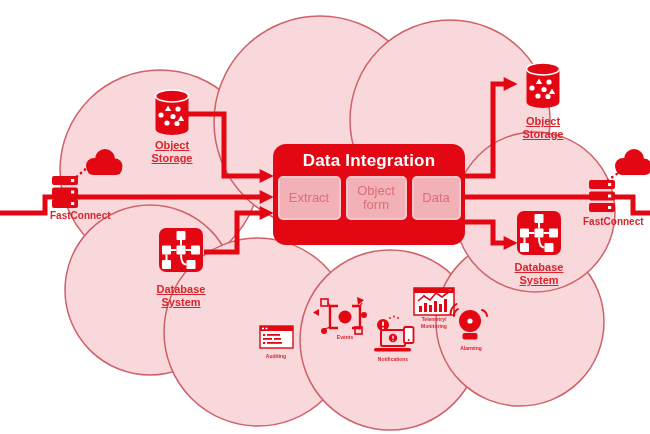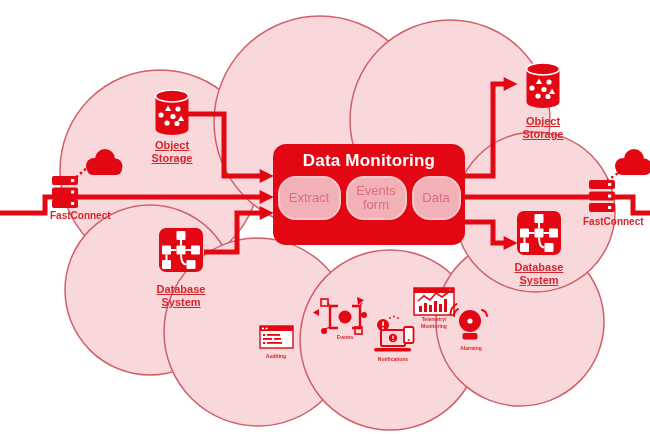--- a/index.html
+++ b/index.html
@@ -7,21 +7,21 @@
          font-family:"Liberation Sans",sans-serif;}
   #stage svg{position:absolute;left:0;top:0;}
   .lbl{position:absolute;font-weight:bold;font-size:11px;line-height:1.18;color:#d8252d;text-align:center;text-decoration:underline;}
   .fc{position:absolute;font-weight:bold;font-size:10px;color:#d8252d;}
   .svc{position:absolute;font-weight:bold;font-size:5px;line-height:1.3;color:#d8252d;text-align:center;}
   .svc.brk{word-break:break-all;}
   .box{position:absolute;left:273px;top:144px;width:192px;height:101px;background:#e30613;
        border-radius:13px;box-sizing:border-box;padding:7px 4px 0;}
   .box .ttl{margin:0;font-weight:bold;font-size:17px;color:#fff;text-align:center;letter-spacing:.2px;}
   .steps{display:flex;gap:5px;margin-top:5px;justify-content:center;}
-  .step{background:#f1b1b6;border:2px solid #f6c7ca;border-radius:18px;color:#dd6e7b;
+  .step{background:#f1b1b6;border:2px solid #f6c7ca;border-radius:5px;color:#dd6e7b;
         font-size:13px;line-height:1.05;display:flex;align-items:center;justify-content:center;
         text-align:center;height:44px;box-sizing:border-box;}
   .s1{width:63px}.s2{width:61px}.s3{width:49px}
 </style>
 </head>
 <body>
 
 <div id="stage">
 
 <svg width="650" height="434" viewBox="0 0 650 434">
@@ -185,24 +185,24 @@
       <path d="M450.5 314 A12 12 0 0 1 456.5 304"></path>
       <path d="M482 310 A7 7 0 0 1 487 316"></path>
     </g>
     <circle cx="470" cy="321" r="11" fill="#e30613"></circle>
     <circle cx="470" cy="321" r="2.6" fill="#fff"></circle>
     <rect x="462.5" y="333" width="15" height="6.5" rx="2" fill="#e30613"></rect>
   </g>
 </svg>
 
 <div class="box">
-  <div class="ttl">Data Monitoring</div>
+  <div class="ttl">Data Integration</div>
   <div class="steps">
     <div class="step s1">Extract</div>
-    <div class="step s2">Events form</div>
+    <div class="step s2">Object form</div>
     <div class="step s3">Data</div>
   </div>
 </div>
 
 <div class="lbl" style="left:137px;top:139px;width:70px;">Object Storage</div>
 <div class="lbl" style="left:146px;top:283px;width:70px;">Database System</div>
 <div class="lbl" style="left:508px;top:115px;width:70px;">Object Storage</div>
 <div class="lbl" style="left:504px;top:261px;width:70px;">Database System</div>
 <div class="fc" style="left:50px;top:210px;width:80px;">FastConnect</div>
 <div class="fc" style="left:583px;top:216px;width:70px;">FastConnect</div>

